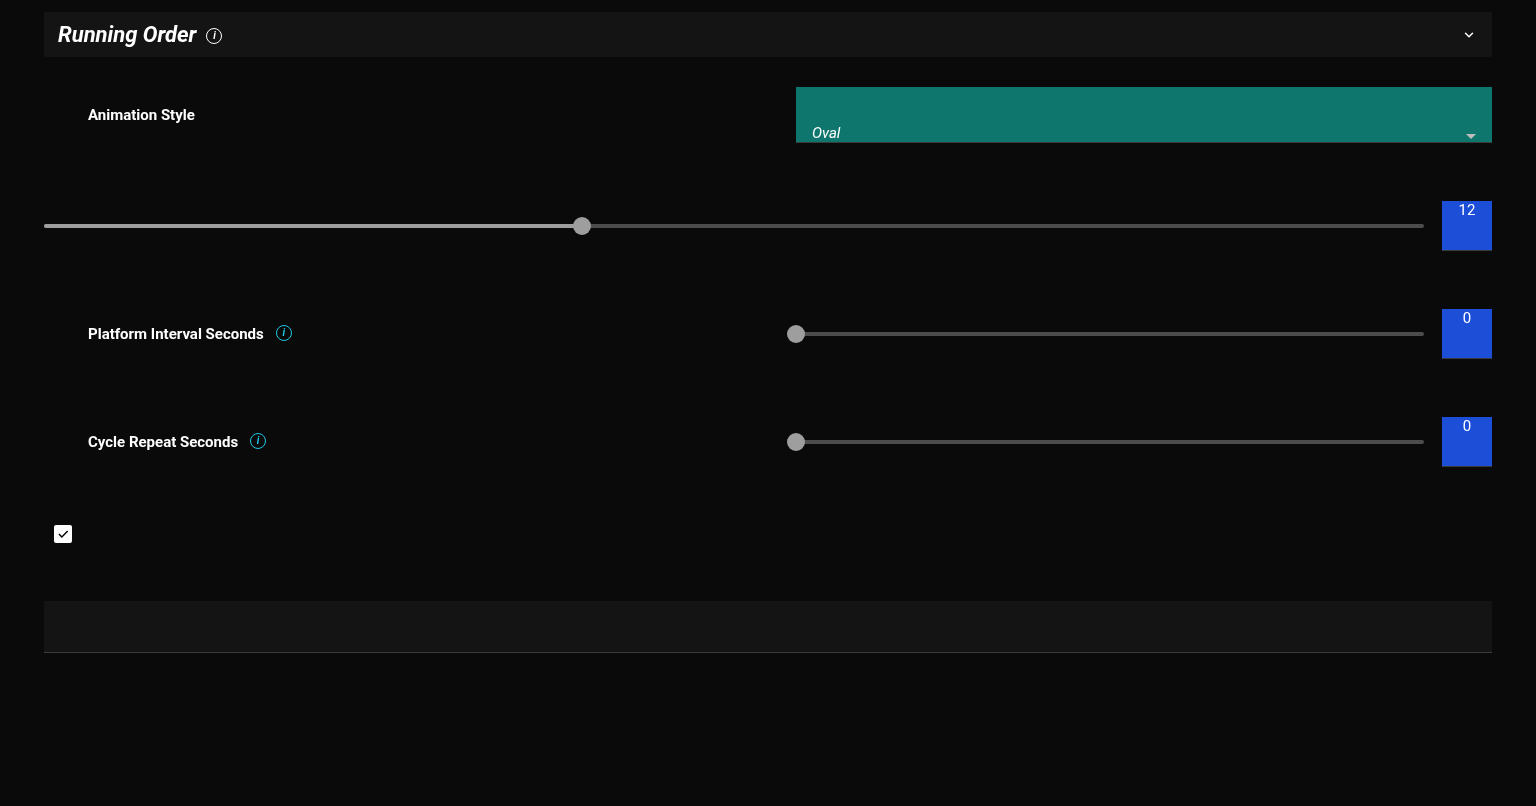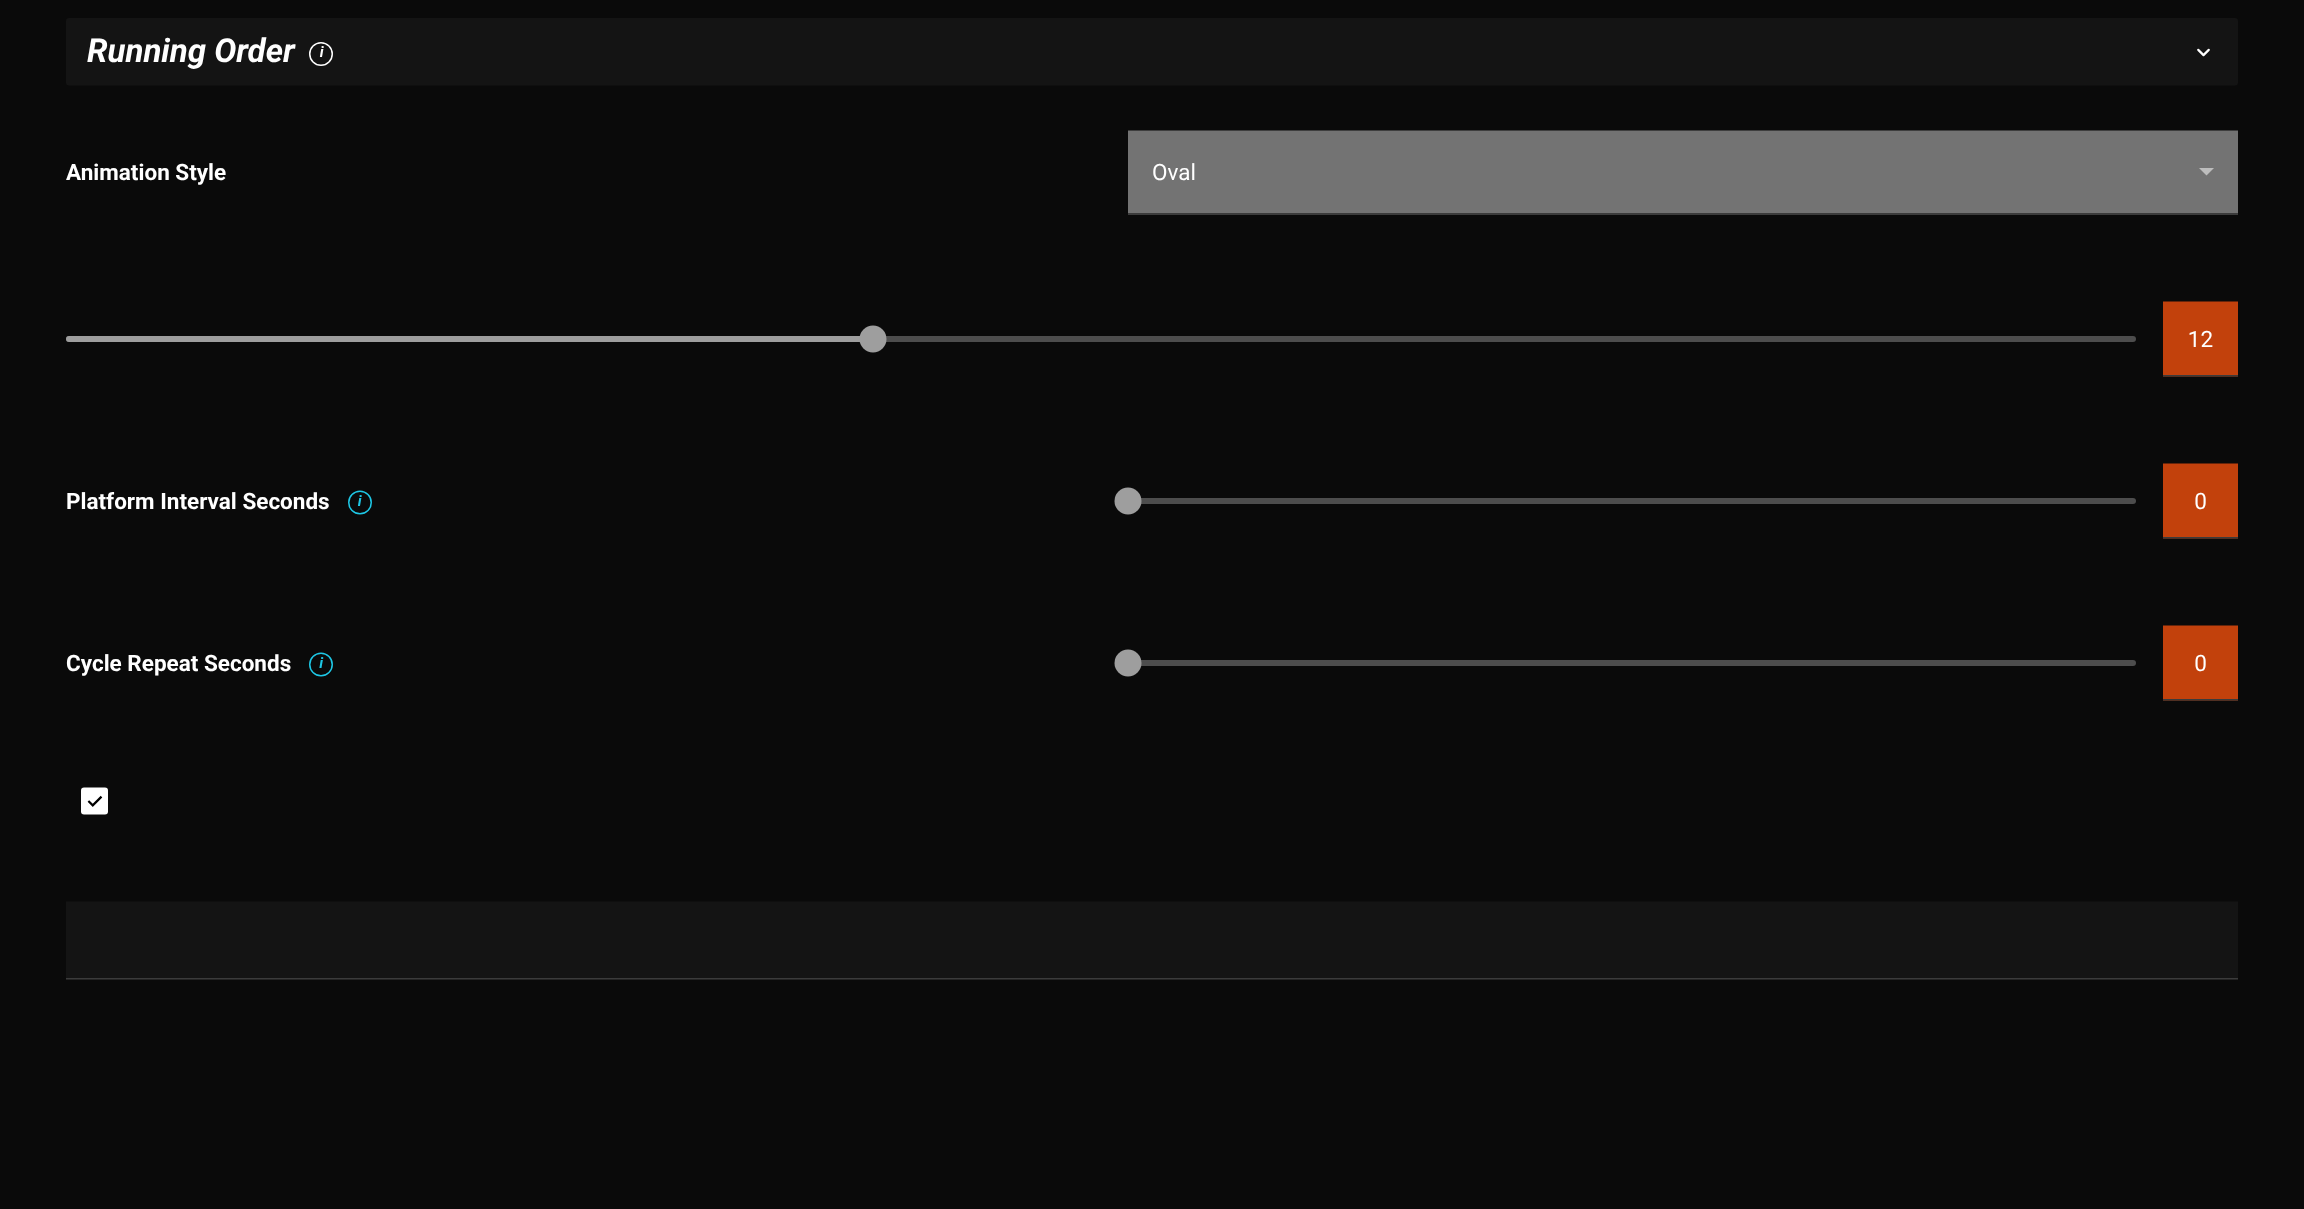--- a/index.html
+++ b/index.html
@@ -58,22 +58,23 @@
   .chevron-down svg { width: 14px; height: 14px; stroke: #fff; }
   .row {
     display: flex;
     align-items: center;
     margin-bottom: 58px;
   }
   .row.tight { margin-bottom: 38px; }
   .label-col {
     flex: 0 0 708px;
     display: flex;
-    align-items: flex-end;
+    align-items: flex-start;
     gap: 12px;
+    margin-left: 44px;
   }
   .label {
     font-weight: 700;
     font-size: 15px;
   }
   .info-icon-cyan {
     width: 16px; height: 16px;
     border: 1.5px solid #1ec8e6;
     border-radius: 50%;
     display: inline-flex;
@@ -86,28 +87,29 @@
     color: #1ec8e6;
   }
   .info-icon-cyan::before { content: "i"; }
   .control-col {
     flex: 1;
     display: flex;
     align-items: center;
   }
   .select {
     flex: 1;
-    background: #737373;
+    background: #0f766e;
     border-bottom: 1px solid #3b3b3b;
     height: 56px;
     display: flex;
-    align-items: center;
+    align-items: flex-end;
     justify-content: space-between;
     padding: 0 16px;
     cursor: pointer;
+    font-style: italic;
   }
   .select-value {
     font-size: 15px;
   }
   .select-value.russo {
     font-weight: 800;
     font-size: 15px;
     letter-spacing: 0.2px;
   }
   .dropdown-caret {
@@ -139,24 +141,24 @@
     position: absolute;
     width: 18px; height: 18px;
     background: #9e9e9e;
     border-radius: 50%;
     top: 50%;
     transform: translate(-50%, -50%);
   }
   .num-box {
     width: 50px;
     height: 50px;
-    background: #c2410c;
+    background: #1d4ed8;
     border-bottom: 1px solid #3b3b3b;
     display: flex;
-    align-items: center;
+    align-items: flex-start;
     justify-content: center;
     font-size: 15px;
   }
   .checkbox {
     width: 18px; height: 18px;
     background: #fff;
     border-radius: 2px;
     display: inline-flex;
     align-items: center;
     justify-content: center;

